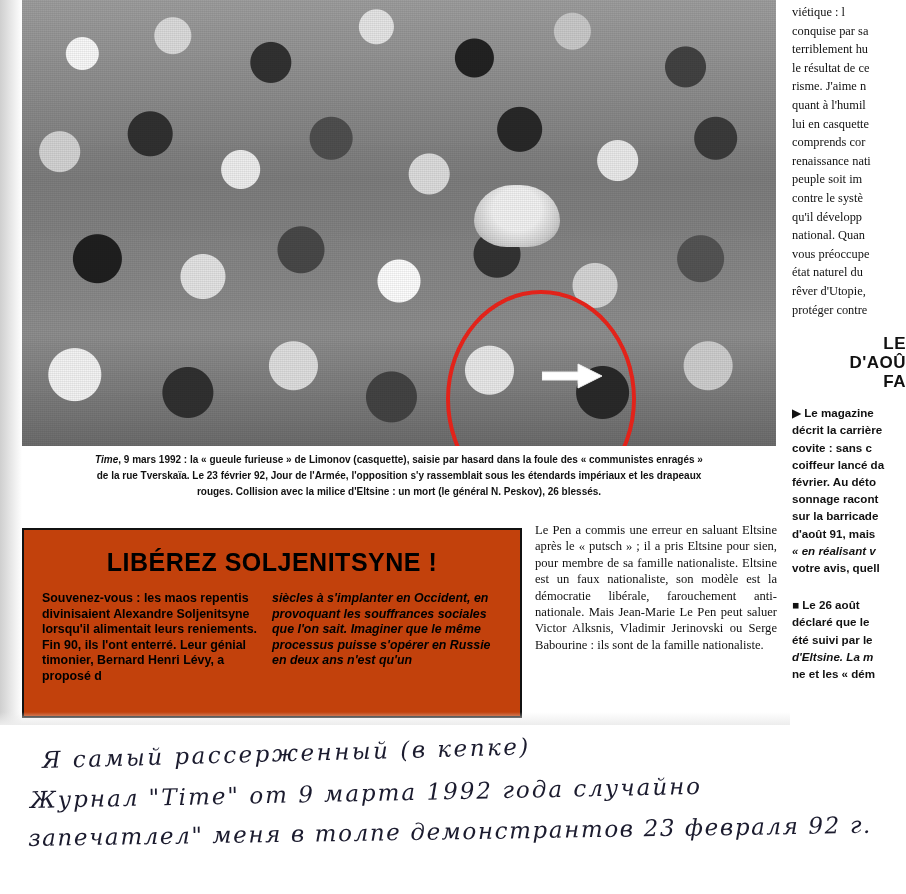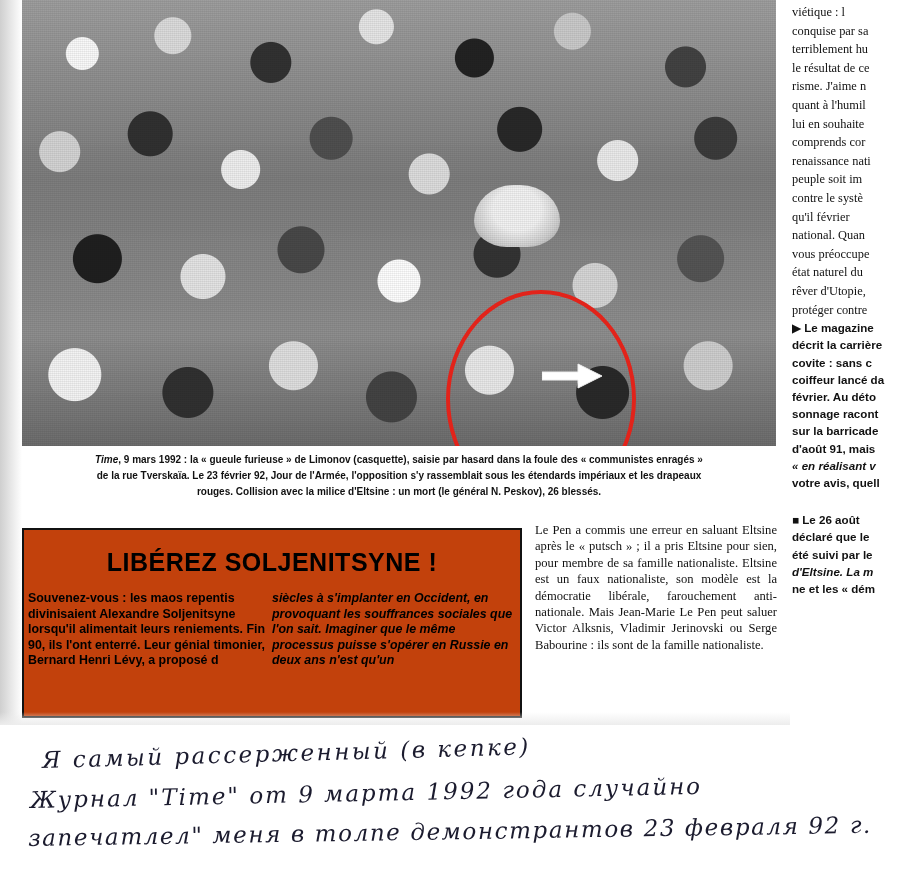--- a/index.html
+++ b/index.html
@@ -127,21 +127,21 @@
     text-align: center;
     font-family: "Liberation Sans", sans-serif;
     font-weight: 700;
     font-size: 25px;
     letter-spacing: .5px;
     margin: 18px 0 14px 0;
     color: #000;
   }
   #boxed-cols {
     display: flex;
-    padding: 0 4px;
+    padding: 0 18px;
   }
   #boxed-cols .col {
     flex: 1;
     font-family: "Liberation Sans", sans-serif;
     font-size: 12.4px;
     line-height: 15.6px;
     color: #000;
     font-weight: 700;
   }
   #boxed-cols .col.ital { }
@@ -245,32 +245,37 @@
 
   <div id="mid-col">Le Pen a commis une erreur en saluant Eltsine après le « putsch » ; il a pris Eltsine pour sien, pour membre de sa famille nationaliste. Eltsine est un faux nationaliste, son modèle est la démocratie libérale, farouchement anti-nationale. Mais Jean-Marie Le Pen peut saluer Victor Alksnis, Vladimir Jerinovski ou Serge Babourine : ils sont de la famille nationaliste.</div>
 
   <div id="right-col">
     <p>viétique : l</p>
     <p>conquise par sa</p>
     <p>terriblement hu</p>
     <p>le résultat de ce</p>
     <p>risme. J'aime n</p>
     <p>quant à l'humil</p>
-    <p>lui en souhaite</p>
+    <p>lui en casquette</p>
     <p>comprends cor</p>
     <p>renaissance nati</p>
     <p>peuple soit im</p>
     <p>contre le systè</p>
-    <p>qu'il février</p>
+    <p>qu'il développ</p>
     <p>national. Quan</p>
     <p>vous préoccupe</p>
     <p>état naturel du</p>
     <p>rêver d'Utopie,</p>
     <p>protéger contre</p>
 
+    <div id="right-head">
+      <div>LE</div>
+      <div>D'AOÛ</div>
+      <div>FA</div>
+    </div>
 
     <div class="bold-run">
       <p><span class="marker">▶</span> <span>Le magazine</span></p>
       <p>décrit la carrière</p>
       <p>covite : sans c</p>
       <p>coiffeur lancé da</p>
       <p>février. Au déto</p>
       <p>sonnage racont</p>
       <p>sur la barricade</p>
       <p>d'août 91, mais</p>

